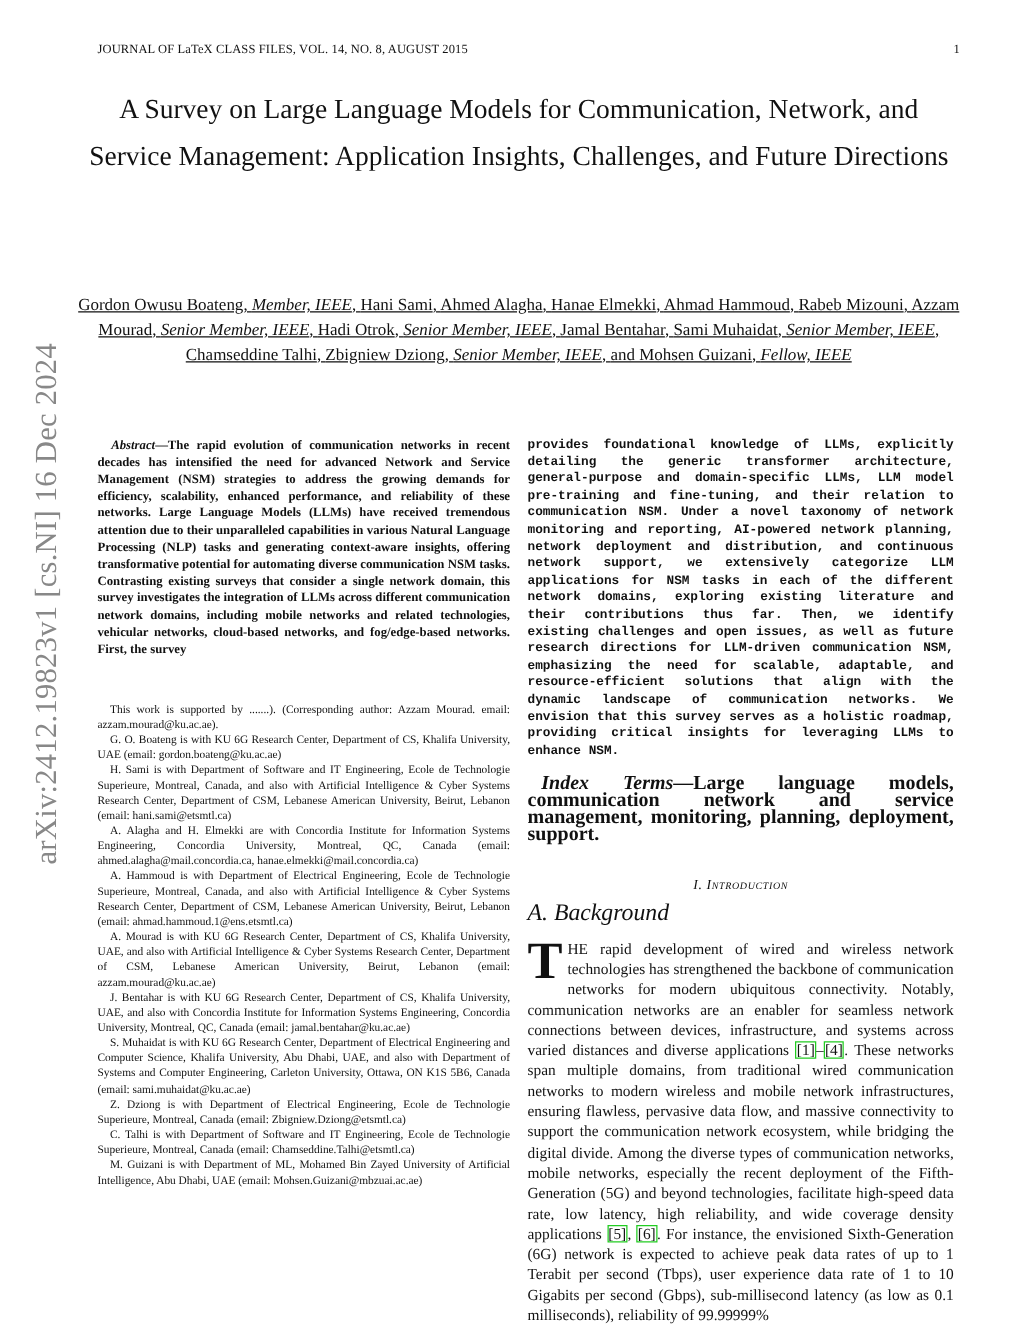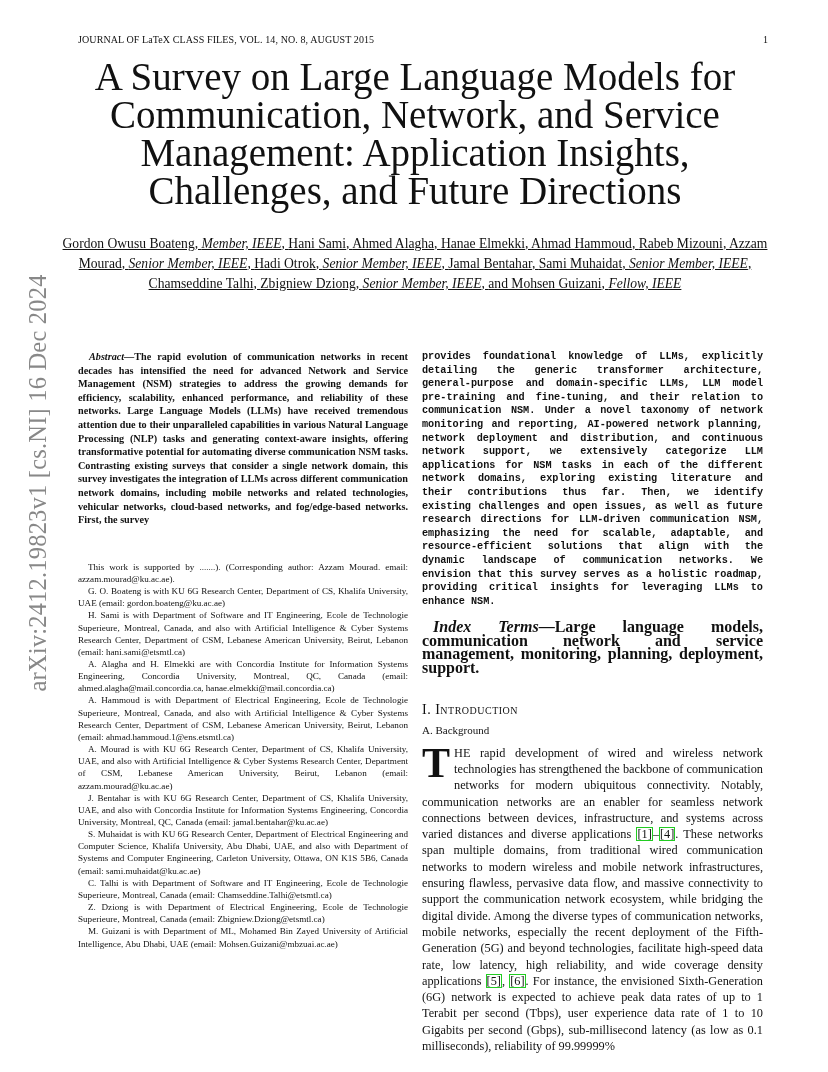--- a/index.html
+++ b/index.html
@@ -11,43 +11,43 @@
     position: absolute; top: 34px; left: 78px; right: 60px;
     font-size: 10px; letter-spacing: 0.1px;
   }
   .running-head .page-num { position: absolute; right: 0; top: 0; }
   .arxiv-stamp {
     position: absolute; left: 52px; top: 483px;
     transform-origin: 0 0; transform: rotate(-90deg) translate(-50%, -100%);
     font-size: 24.5px; color: #888; white-space: nowrap; letter-spacing: 0.2px;
   }
   .title {
-    position: absolute; top: 58px; left: 60px; width: 710px;
-    text-align: center; font-size: 39px; line-height: 38px;
+    position: absolute; top: 68px; left: 60px; width: 710px;
+    text-align: center; font-size: 22px; line-height: 38px;
   }
   .authors {
     position: absolute; top: 234px; left: 62px; width: 706px;
     text-align: center; font-size: 13.6px; line-height: 20px; text-decoration: underline;
   }
   .authors i { font-style: italic; }
   .col-left { position: absolute; left: 78px; top: 350px; width: 330px; }
   .col-right { position: absolute; left: 422px; top: 350px; width: 341px; }
   .abstract {
     font-weight: bold; font-size: 10.2px; line-height: 13.6px;
     text-align: justify; text-indent: 11px; margin: 0;
   }
   .abstract-cont { text-indent: 0; font-family: Liberation Mono, monospace; }
   .footnotes { margin-top: 34px; font-size: 9.1px; line-height: 12.15px; text-align: justify; }
   .footnotes p { margin: 0; text-indent: 10px; }
   .index-terms { margin-top: 12px; font-weight: bold; font-size: 16px; line-height: 13.6px; text-align: justify; text-indent: 11px; }
   .section-head {
-    margin-top: 27px; text-align: left; font-size: 14px; letter-spacing: 0.5px;
+    margin-top: 27px; text-align: center; font-size: 11px; letter-spacing: 0.5px; font-style: italic;
   }
   .section-head .sc { font-variant: small-caps; }
-  .subsection-head { margin-top: 6px; font-size: 11px; }
+  .subsection-head { margin-top: 6px; font-style: italic; font-size: 19px; }
   .body-text {
     margin-top: 9px; font-size: 12.3px; line-height: 16.3px; text-align: justify;
   }
   .drop-cap {
     float: left; font-size: 42px; line-height: 32px; margin: 2px 4px 0 0; font-weight: bold;
   }
   .cite {
     outline: 1px solid #22cc22; outline-offset: -1px; color: #111; text-decoration: none;
     padding: 0 1px;
   }
@@ -71,22 +71,22 @@
 
   <div class="footnotes">
     <p>This work is supported by .......). (Corresponding author: Azzam Mourad. email: azzam.mourad@ku.ac.ae).</p>
     <p>G. O. Boateng is with KU 6G Research Center, Department of CS, Khalifa University, UAE (email: gordon.boateng@ku.ac.ae)</p>
     <p>H. Sami is with Department of Software and IT Engineering, Ecole de Technologie Superieure, Montreal, Canada, and also with Artificial Intelligence &amp; Cyber Systems Research Center, Department of CSM, Lebanese American University, Beirut, Lebanon (email: hani.sami@etsmtl.ca)</p>
     <p>A. Alagha and H. Elmekki are with Concordia Institute for Information Systems Engineering, Concordia University, Montreal, QC, Canada (email: ahmed.alagha@mail.concordia.ca, hanae.elmekki@mail.concordia.ca)</p>
     <p>A. Hammoud is with Department of Electrical Engineering, Ecole de Technologie Superieure, Montreal, Canada, and also with Artificial Intelligence &amp; Cyber Systems Research Center, Department of CSM, Lebanese American University, Beirut, Lebanon (email: ahmad.hammoud.1@ens.etsmtl.ca)</p>
     <p>A. Mourad is with KU 6G Research Center, Department of CS, Khalifa University, UAE, and also with Artificial Intelligence &amp; Cyber Systems Research Center, Department of CSM, Lebanese American University, Beirut, Lebanon (email: azzam.mourad@ku.ac.ae)</p>
     <p>J. Bentahar is with KU 6G Research Center, Department of CS, Khalifa University, UAE, and also with Concordia Institute for Information Systems Engineering, Concordia University, Montreal, QC, Canada (email: jamal.bentahar@ku.ac.ae)</p>
     <p>S. Muhaidat is with KU 6G Research Center, Department of Electrical Engineering and Computer Science, Khalifa University, Abu Dhabi, UAE, and also with Department of Systems and Computer Engineering, Carleton University, Ottawa, ON K1S 5B6, Canada (email: sami.muhaidat@ku.ac.ae)</p>
+    <p>Z. Dziong is with Department of Electrical Engineering, Ecole de Technologie Superieure, Montreal, Canada (email: Zbigniew.Dziong@etsmtl.ca)</p>
     <p>C. Talhi is with Department of Software and IT Engineering, Ecole de Technologie Superieure, Montreal, Canada (email: Chamseddine.Talhi@etsmtl.ca)</p>
-    <p>Z. Dziong is with Department of Electrical Engineering, Ecole de Technologie Superieure, Montreal, Canada (email: Zbigniew.Dziong@etsmtl.ca)</p>
     <p>M. Guizani is with Department of ML, Mohamed Bin Zayed University of Artificial Intelligence, Abu Dhabi, UAE (email: Mohsen.Guizani@mbzuai.ac.ae)</p>
   </div>
 </div>
 
 <div class="col-right">
   <p class="abstract abstract-cont">provides foundational knowledge of LLMs, explicitly detailing the generic transformer architecture, general-purpose and domain-specific LLMs, LLM model pre-training and fine-tuning, and their relation to communication NSM. Under a novel taxonomy of network monitoring and reporting, AI-powered network planning, network deployment and distribution, and continuous network support, we extensively categorize LLM applications for NSM tasks in each of the different network domains, exploring existing literature and their contributions thus far. Then, we identify existing challenges and open issues, as well as future research directions for LLM-driven communication NSM, emphasizing the need for scalable, adaptable, and resource-efficient solutions that align with the dynamic landscape of communication networks. We envision that this survey serves as a holistic roadmap, providing critical insights for leveraging LLMs to enhance NSM.</p>
 
   <p class="index-terms" style="margin-bottom:0;"><i>Index Terms</i>—<span>Large language models, communication network and service management, monitoring, planning, deployment, support.</span></p>
 
   <div class="section-head">

